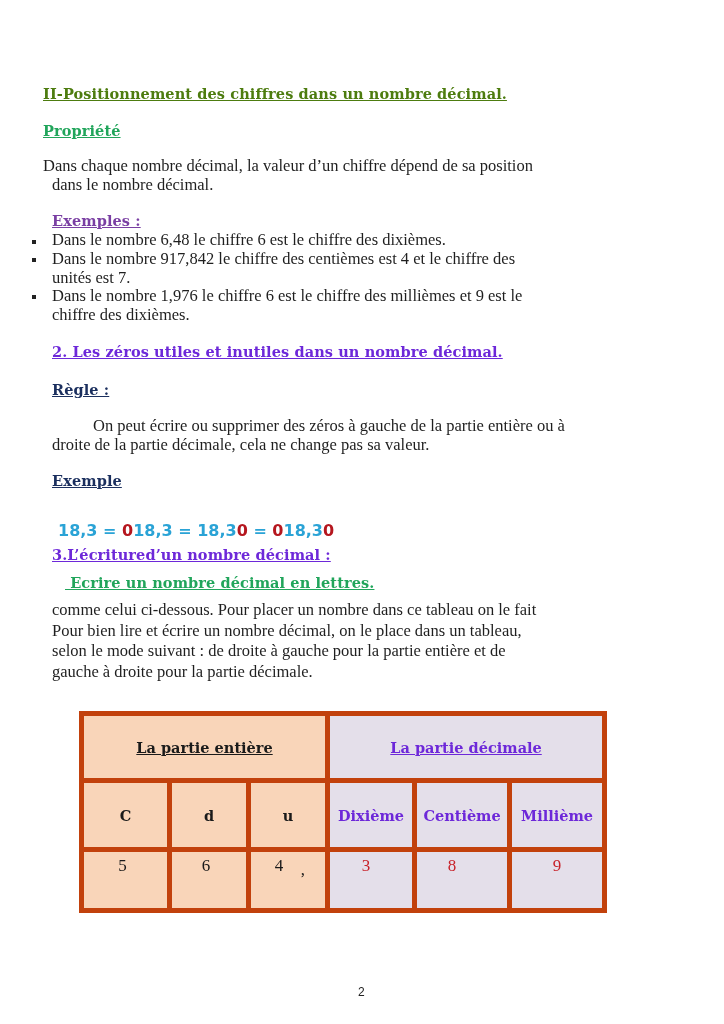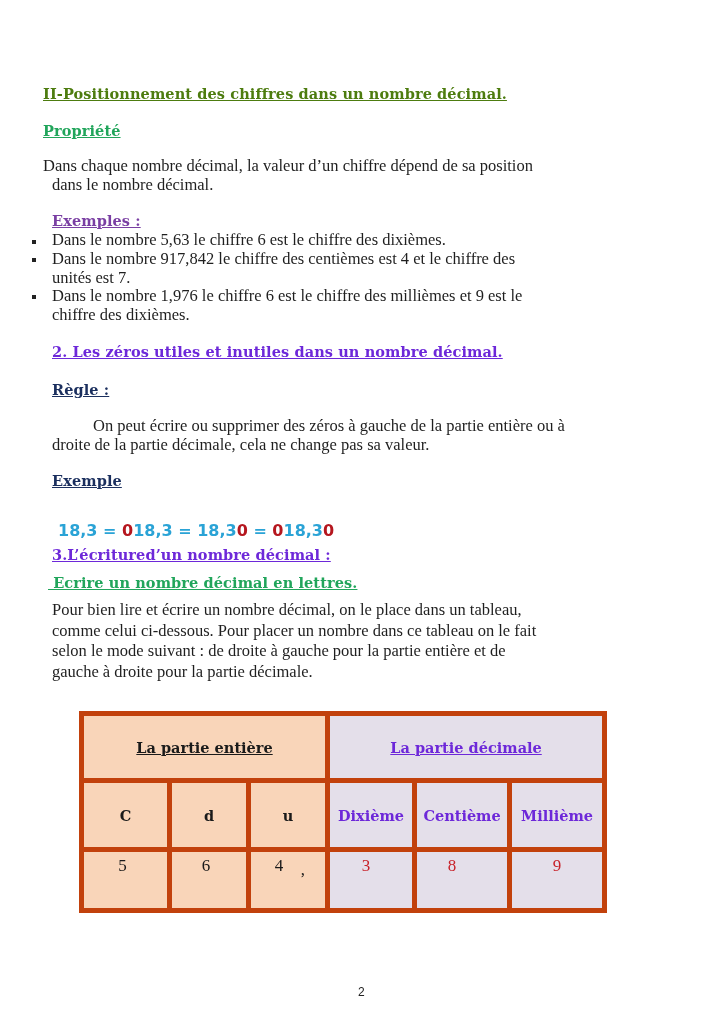--- a/index.html
+++ b/index.html
@@ -36,21 +36,21 @@
 
 <div class="abs h red" style="left:43px; top:85px;">II-Positionnement des chiffres dans un nombre décimal.</div>
 
 <div class="abs h green" style="left:43px; top:122px;">Propriété</div>
 <div class="abs body" style="left:43px; top:156px;">Dans chaque nombre décimal, la valeur d’un chiffre dépend de sa position</div>
 <div class="abs body" style="left:52px; top:175px;">dans le nombre décimal.</div>
 
 <div class="abs h purple" style="left:52px; top:212px;">Exemples :</div>
 <div>
   <span class="bullet" style="left:32px; top:240px;"></span>
-  <div class="abs body" style="left:52px; top:230px;">Dans le nombre 5,63 le chiffre 6 est le chiffre des dixièmes.</div>
+  <div class="abs body" style="left:52px; top:230px;">Dans le nombre 6,48 le chiffre 6 est le chiffre des dixièmes.</div>
 
   <span class="bullet" style="left:32px; top:258px;"></span>
   <div class="abs body" style="left:52px; top:249px;">Dans le nombre 917,842 le chiffre des centièmes est 4 et le chiffre des</div>
   <div class="abs body" style="left:52px; top:268px;">unités est 7.</div>
 
   <span class="bullet" style="left:32px; top:295px;"></span>
   <div class="abs body" style="left:52px; top:286px;">Dans le nombre 1,976 le chiffre 6 est le chiffre des millièmes et 9 est le</div>
   <div class="abs body" style="left:52px; top:305px;text-align:center;">chiffre des dixièmes.</div>
 </div>
 
@@ -58,24 +58,24 @@
 <div class="abs h navy" style="left:52px; top:381px;">Règle :</div>
 <div class="abs body" style="left:52px; top:416px;margin-left:41px;">On peut écrire ou supprimer des zéros à gauche de la partie entière ou à</div>
 <div class="abs body" style="left:52px; top:435px;">droite de la partie décimale, cela ne change pas sa valeur.</div>
 
 <div class="abs h navy" style="left:52px; top:472px;">Exemple</div>
 <div class="abs eq" style="left:58px; top:509px;">
   <span class="b">18,3 = </span><span class="r">0</span><span class="b">18,3 = 18,3</span><span class="r">0</span><span class="b"> = </span><span class="r">0</span><span class="b">18,3</span><span class="r">0</span>
 </div>
 
 <div class="abs h bred" style="left:52px; top:546px;">3.L’écritured’un nombre décimal :</div>
-<div class="abs h green" style="left:48px; top:574px; white-space:pre;"> Ecrire un nombre décimal en lettres.</div>
+<div class="abs h green" style="left:65px; top:574px; white-space:pre;"> Ecrire un nombre décimal en lettres.</div>
 <div class="abs body" style="left:52px; top:600px; line-height:20.5px;">
+  <div>comme celui ci-dessous. Pour placer un nombre dans ce tableau on le fait</div>
   <div>Pour bien lire et écrire un nombre décimal, on le place dans un tableau,</div>
-  <div>comme celui ci-dessous. Pour placer un nombre dans ce tableau on le fait</div>
   <div>selon le mode suivant : de droite à gauche pour la partie entière et de</div>
   <div>gauche à droite pour la partie décimale.</div>
 </div>
 
 <table class="pos">
   <colgroup>
     <col style="width:88px">
       <col style="width:79px">
       <col style="width:79px">
     <col style="width:87px">

